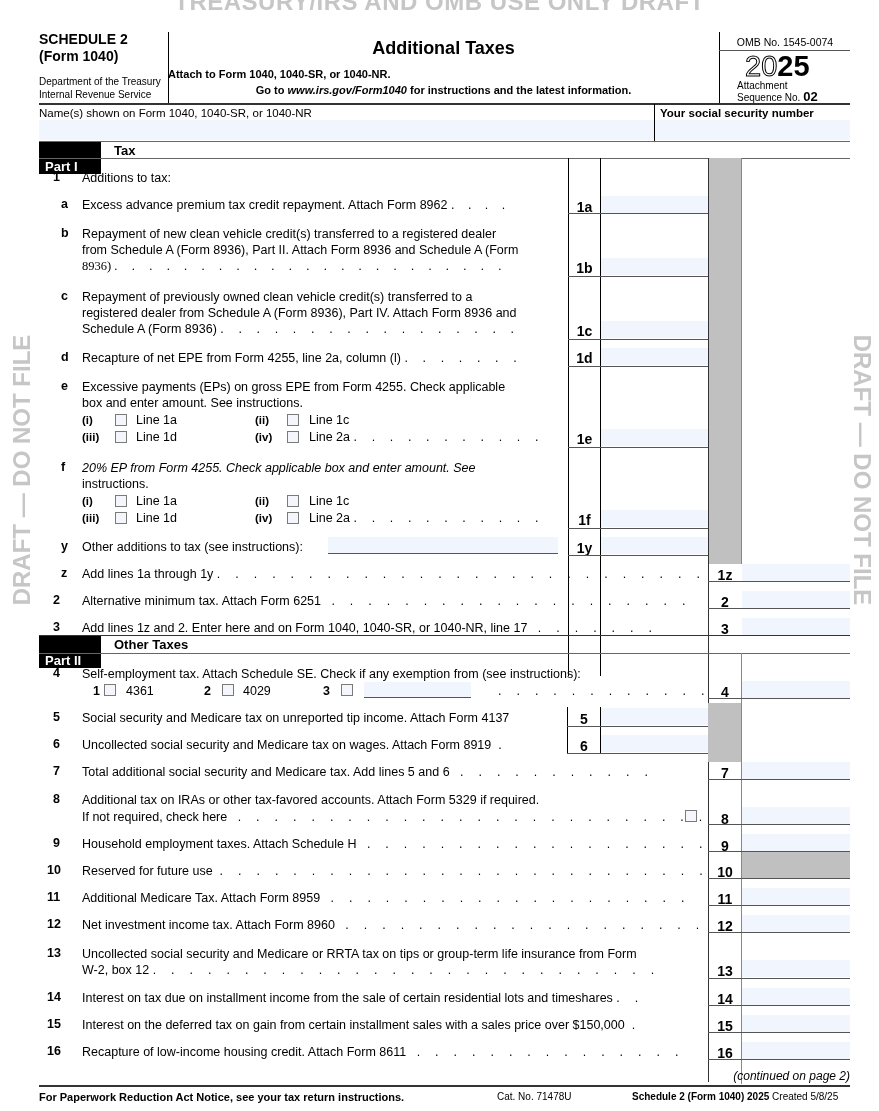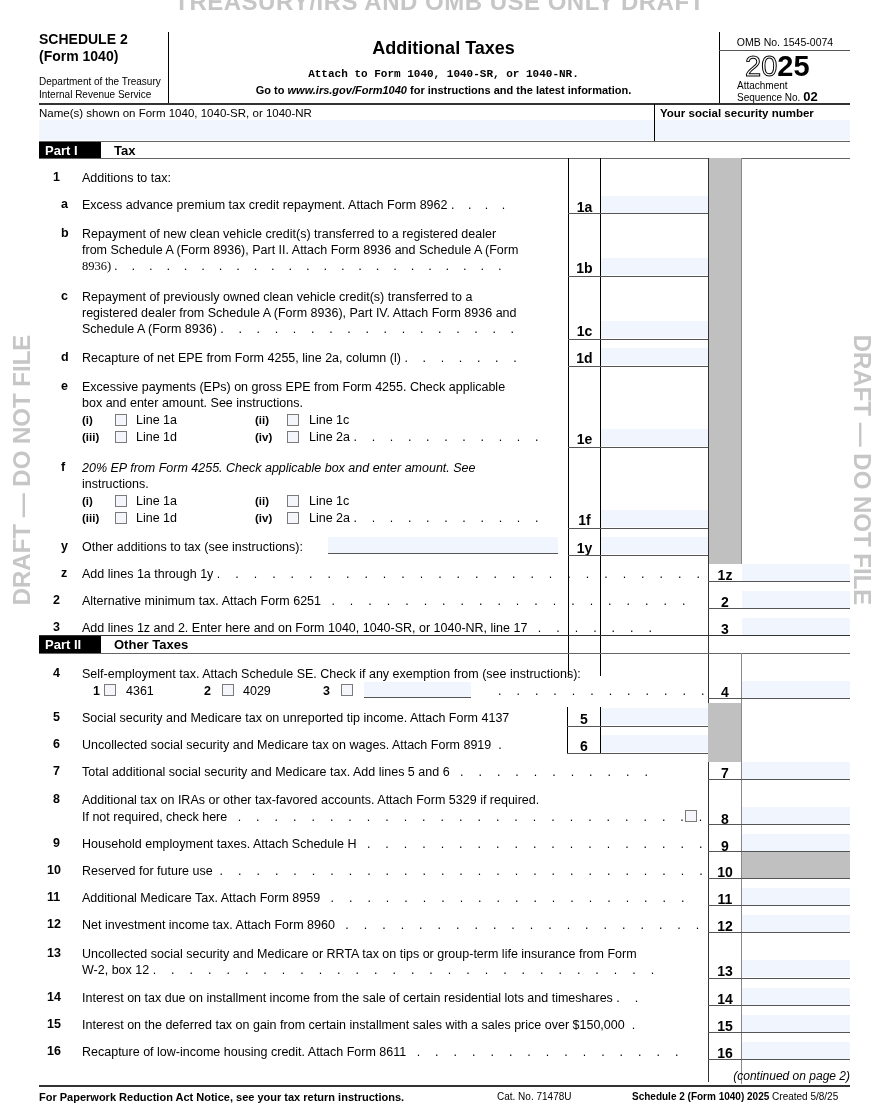--- a/index.html
+++ b/index.html
@@ -12,40 +12,40 @@
   .hline { position: absolute; background: #000; height: 1px; }
   .hline.thick { height: 2px; }
   .vline { position: absolute; background: #000; width: 1px; }
   .gray { position: absolute; background: #c0c0c0; }
   .bold { font-weight: bold; }
   .num { position: absolute; font-weight: bold; font-size: 12.5px; }
   .txt { position: absolute; font-size: 12.5px; line-height: 16px; white-space: nowrap; }
   .dots { letter-spacing: 0; }
   .box-label { position: absolute; font-weight: bold; font-size: 14px; text-align: center; }
   .cb { position: absolute; width: 12px; height: 12px; border: 1px solid #7a7a7a; background: #f4f6fb; cursor: pointer; }
-  .part-tag { position: absolute; background: #000; color: #fff; font-weight: bold; font-size: 13px; padding: 0 6px; height: 17px; line-height: 17px; }
+  .part-tag { position: absolute; background: #000; color: #fff; font-weight: bold; font-size: 13px; padding: 16px 6px; height: 17px; line-height: 17px; }
   .part-title { position: absolute; font-weight: bold; font-size: 13px; }
   input.field { position: absolute; border: none; background: #f1f5fd; outline: none; font-family: "Liberation Sans", sans-serif; font-size: 12px; padding: 0 3px; }
 </style>
 </head>
 <body>
 
 <div class="abs wm-top">TREASURY/IRS AND OMB USE ONLY DRAFT</div>
 <div class="abs wm-left">DRAFT — DO NOT FILE</div>
 <div class="abs wm-right">DRAFT — DO NOT FILE</div>
 
 <div>
   <div class="txt bold" style="left:39px;top:31px;font-size:14px;">SCHEDULE 2</div>
   <div class="txt bold" style="left:39px;top:48px;font-size:14px;">(Form 1040)</div>
   <div class="txt" style="left:39px;top:76px;font-size:10px;line-height:12px;">Department of the Treasury</div>
   <div class="txt" style="left:39px;top:89px;font-size:10px;line-height:12px;">Internal Revenue Service</div>
   <div class="vline" style="left:168px;top:32px;height:72px;"></div>
 
   <div class="txt bold" style="left:168px;width:551px;text-align:center;top:37px;font-size:18px;line-height:22px;">Additional Taxes</div>
-  <div class="txt bold" style="left:168px;width:551px;text-align:center;top:66px;font-size:11px;font-family:Liberation Mono, monospace;">Attach to Form 1040, 1040-SR, or 1040-NR.</div>
+  <div class="txt bold" style="left:168px;width:551px;text-align:left;top:66px;font-size:11px;">Attach to Form 1040, 1040-SR, or 1040-NR.</div>
   <div class="txt bold" style="left:168px;width:551px;text-align:center;top:82px;font-size:11px;"><span>Go to </span><i>www.irs.gov/Form1040</i><span> for instructions and the latest information.</span></div>
 
   <div class="vline" style="left:719px;top:32px;height:72px;"></div>
   <div class="txt" style="left:720px;width:130px;text-align:center;top:34px;font-size:10.5px;">OMB No. 1545-0074</div>
   <div class="hline" style="left:719px;width:131px;top:50px;background:#555;"></div>
   <div class="txt" style="left:745px;top:50px;font-size:29px;line-height:32px;"><span style="color:#fff;-webkit-text-stroke:1px #000;">20</span><span style="font-weight:bold;">25</span></div>
   <div class="txt" style="left:737px;top:80px;font-size:10px;line-height:11px;">Attachment</div>
   <div class="txt" style="left:737px;top:90px;font-size:10px;line-height:13px;text-align:center;"><span>Sequence No.</span> <b style="font-size:13px;">02</b></div>
 
   <div class="hline thick" style="left:39px;width:811px;top:103px;background:#333;"></div>

